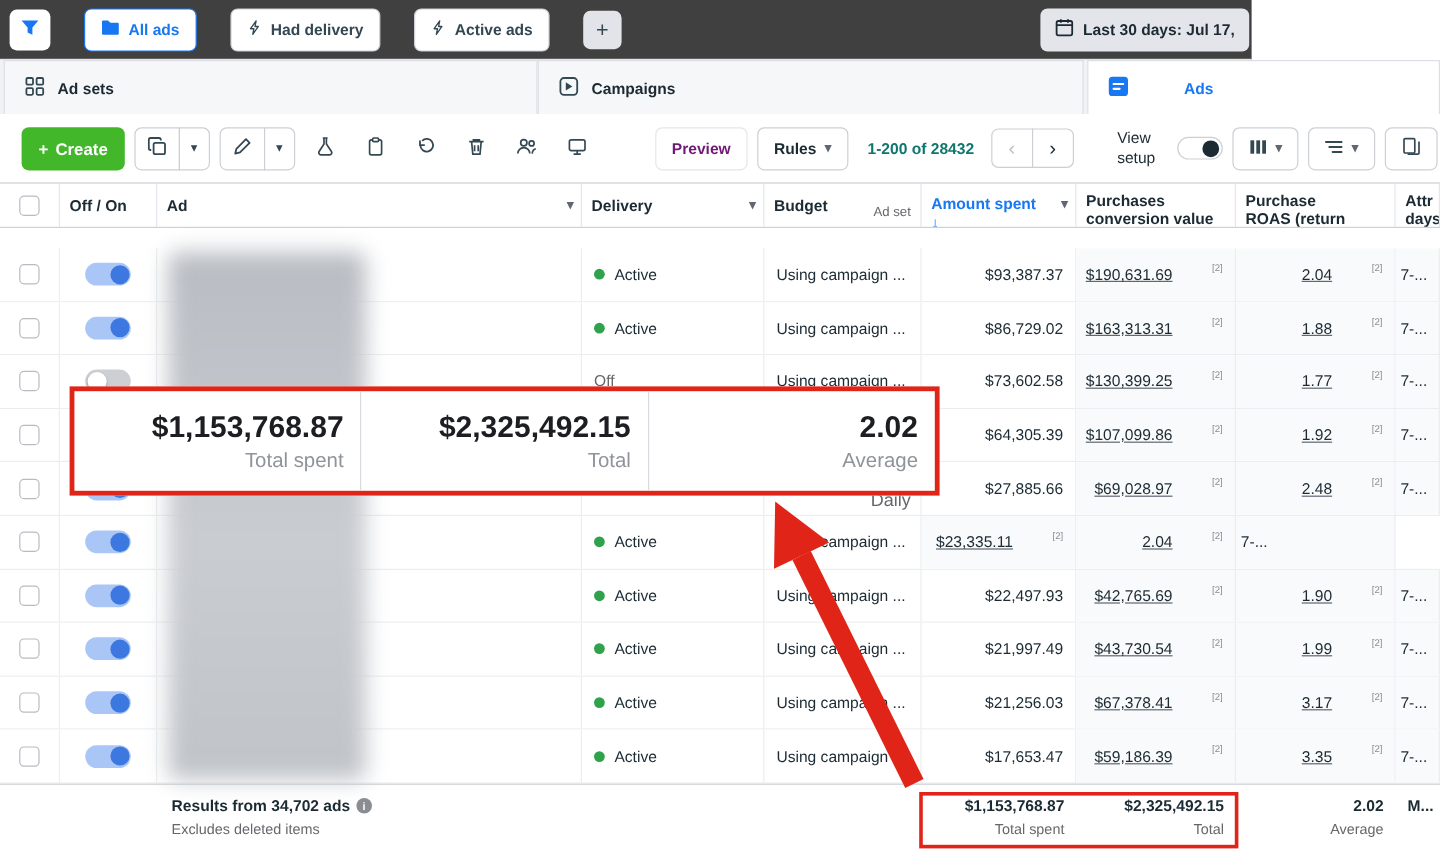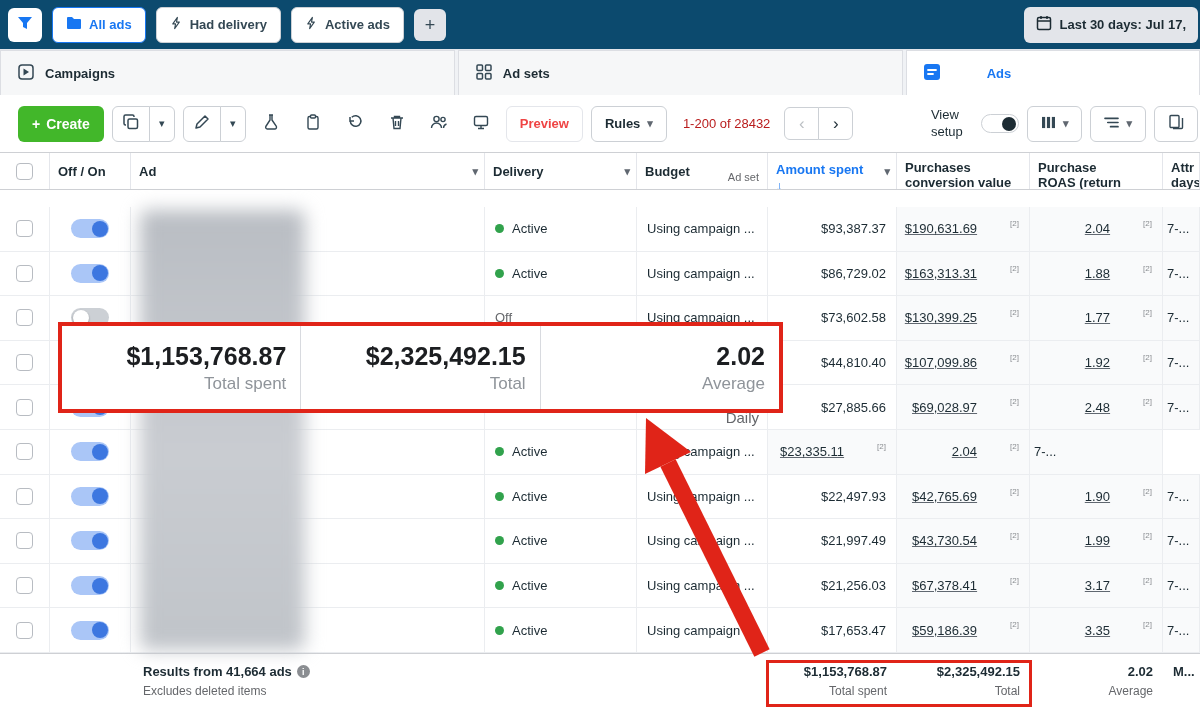--- a/index.html
+++ b/index.html
@@ -1,22 +1,22 @@
 <!DOCTYPE html>
 <html><head>
 <meta charset="utf-8">
 <style>
   * { box-sizing: border-box; margin: 0; padding: 0; }
   html,body { width:1200px; height:717px; overflow:hidden; }
   body { font-family:"Liberation Sans", sans-serif; background:#fff; position:relative; color:#1c2b33; }
   button { font-family:inherit; cursor:pointer; }
 
   
-  .topbar { position:absolute; top:0; left:0; width:1200px; height:50px; background:#0c4a6e;
-            display:flex; align-items:center; gap:10px; padding:0 8px; border-bottom:1px solid #e4e6eb; }
+  .topbar { position:absolute; top:0; left:0; width:1043px; height:50px; background:#404040;
+            display:flex; align-items:center; gap:28px; padding:0 8px; border-bottom:1px solid #e4e6eb; }
   .sqbtn { width:34px; height:34px; border:none; border-radius:6px; background:#fff;
            display:flex; align-items:center; justify-content:center; }
   .pill { height:36px; border-radius:6px; background:#fff; border:1px solid #ccd0d5;
           display:flex; align-items:center; gap:7px; padding:0 13px; font-size:13px; font-weight:bold; color:#344854; }
   .pill.sel { border-color:#1877f2; color:#1877f2; }
   .plusbtn { width:32px; height:32px; border:none; border-radius:6px; background:#e2e4e9;
              font-size:18px; color:#344854; line-height:1; }
   .datebtn { margin-left:auto; margin-right:-6px; height:36px; border:none; border-radius:6px; background:#e3e5ea;
              display:flex; align-items:center; gap:8px; padding:0 12px; font-size:13px; font-weight:bold; color:#1c2b33; white-space:nowrap; }
 
@@ -35,23 +35,23 @@
                font-size:14px; font-weight:bold; display:flex; align-items:center; gap:6px; padding:0 14px; }
   .bgroup { display:flex; }
   .gbtn { width:38px; height:36px; background:#fff; border:1px solid #ccd0d5;
           display:flex; align-items:center; justify-content:center; }
   .gbtn.main { border-radius:6px 0 0 6px; }
   .gbtn.chev { width:26px; border-radius:0 6px 6px 0; margin-left:-1px; color:#344854; font-size:11px; }
   .ibtn { width:34px; height:34px; border:none; background:#fff; border-radius:6px;
           display:flex; align-items:center; justify-content:center; }
   .txtbtn { height:36px; background:#fff; border:1px solid #ccd0d5; border-radius:6px;
             font-size:13px; font-weight:bold; color:#1c2b33; display:flex; align-items:center; gap:7px; padding:0 13px; }
-  .txtbtn.disabled { color:#ef4444; border-color:#e4e6eb; }
+  .txtbtn.disabled { color:#701a75; border-color:#e4e6eb;margin-left:40px; }
   .chevg { color:#606770; font-size:11px; }
-  .pagetext { font-size:13px; font-weight:normal; color:#b91c1c; margin-left:8px; white-space:nowrap; }
+  .pagetext { font-size:13px; font-weight:bold; color:#0f766e; margin-left:8px; white-space:nowrap; }
   .pager { display:flex; margin-left:6px; }
   .pgbtn { width:35px; height:33px; background:#fff; border:1px solid #ccd0d5; font-size:17px; color:#1c2b33;
            display:flex; align-items:center; justify-content:center; }
   .pgbtn.first { border-radius:6px 0 0 6px; }
   .pgbtn.last { border-radius:0 6px 6px 0; margin-left:-1px; }
   .pgbtn.disabled { color:#bcc0c4; }
   .viewsetup { margin-left:auto; display:flex; align-items:center; gap:8px; }
   .vslabel { font-size:13px; color:#1c2b33; width:42px; line-height:1.25; }
   .vstoggle { width:38px; height:19px; border-radius:10px; background:#fff; border:1px solid #ccd0d5; position:relative; }
   .vstoggle .knob { position:absolute; right:2px; top:1.5px; width:14px; height:14px; border-radius:50%; background:#1c2b33; }
@@ -158,41 +158,41 @@
       <svg width="16" height="16" viewBox="0 0 16 16">
           <rect x="1.5" y="2.5" width="13" height="12" rx="1.5" fill="none" stroke="#1c2b33" stroke-width="1.5"></rect>
           <path d="M1.5 6h13M5 1v3M11 1v3" stroke="#1c2b33" stroke-width="1.5"></path>
         </svg>
     </span>
     <span>Last 30 days: Jul 17,</span>
   </button>
 </header>
 
 <nav class="leveltabs">
-  <div class="ltab t-campaigns">
-    <span>
-      <svg width="18" height="18" viewBox="0 0 18 18">
-          <rect x="2" y="2" width="14" height="14" rx="3" fill="none" stroke="#344854" stroke-width="1.5"></rect>
-          <path d="M6.5 12.5v-7l5.5 3.5-5.5 3.5z" fill="#344854"></path>
-        </svg>
-    </span>
-    <span>Campaigns</span>
-  </div>
   <div class="ltab t-adsets">
     <span>
       <svg width="18" height="18" viewBox="0 0 18 18">
           <g fill="none" stroke="#344854" stroke-width="1.5">
             <rect x="2" y="2" width="5.5" height="5.5" rx="1"></rect>
             <rect x="10.5" y="2" width="5.5" height="5.5" rx="1"></rect>
             <rect x="2" y="10.5" width="5.5" height="5.5" rx="1"></rect>
             <rect x="10.5" y="10.5" width="5.5" height="5.5" rx="1"></rect>
           </g>
         </svg>
     </span>
     <span>Ad sets</span>
+  </div>
+  <div class="ltab t-campaigns">
+    <span>
+      <svg width="18" height="18" viewBox="0 0 18 18">
+          <rect x="2" y="2" width="14" height="14" rx="3" fill="none" stroke="#344854" stroke-width="1.5"></rect>
+          <path d="M6.5 12.5v-7l5.5 3.5-5.5 3.5z" fill="#344854"></path>
+        </svg>
+    </span>
+    <span>Campaigns</span>
   </div>
   <div class="ltab t-ads">
     <span>
       <svg width="18" height="18" viewBox="0 0 18 18">
           <rect x="1" y="1" width="16" height="16" rx="3" fill="#1877f2"></rect>
           <path d="M5 7h8M5 11h5" stroke="#fff" stroke-width="1.8" stroke-linecap="round"></path>
         </svg>
     </span>
     <span>Ads</span>
   </div>
@@ -455,21 +455,21 @@
           <span class="knob"></span>
         </span>
       </div>
     <div class="c"></div>
     <div class="c">
         <span></span>
       </div>
     <div class="c bc">
         <span></span>
       </div>
-    <div class="c nc">$44,810.40</div>
+    <div class="c nc">$64,305.39</div>
     <div class="c nc shade">
         <span class="lnk">$107,099.86</span>
         <sup class="mark">[2]</sup>
       </div>
     <div class="c nc shade">
         <span class="lnk">1.92</span>
         <sup class="mark">[2]</sup>
       </div>
     <div class="c atc shade">7-...</div>
   </div>
@@ -649,21 +649,21 @@
 
 </div>
 
 <div class="blursmear"></div>
 
 <footer class="tfoot grid9">
   <div class="fc"></div>
   <div class="fc"></div>
   <div class="fc fres">
     <div class="resline">
-      <span>Results from 41,664 ads</span>
+      <span>Results from 34,702 ads</span>
       <span class="infoi">i</span>
     </div>
     <div class="resgray">Excludes deleted items</div>
   </div>
   <div class="fc"></div>
   <div class="fc"></div>
   <div class="fc fnum">
     <div class="fv">$1,153,768.87</div>
     <div class="fl">Total spent</div>
   </div>

